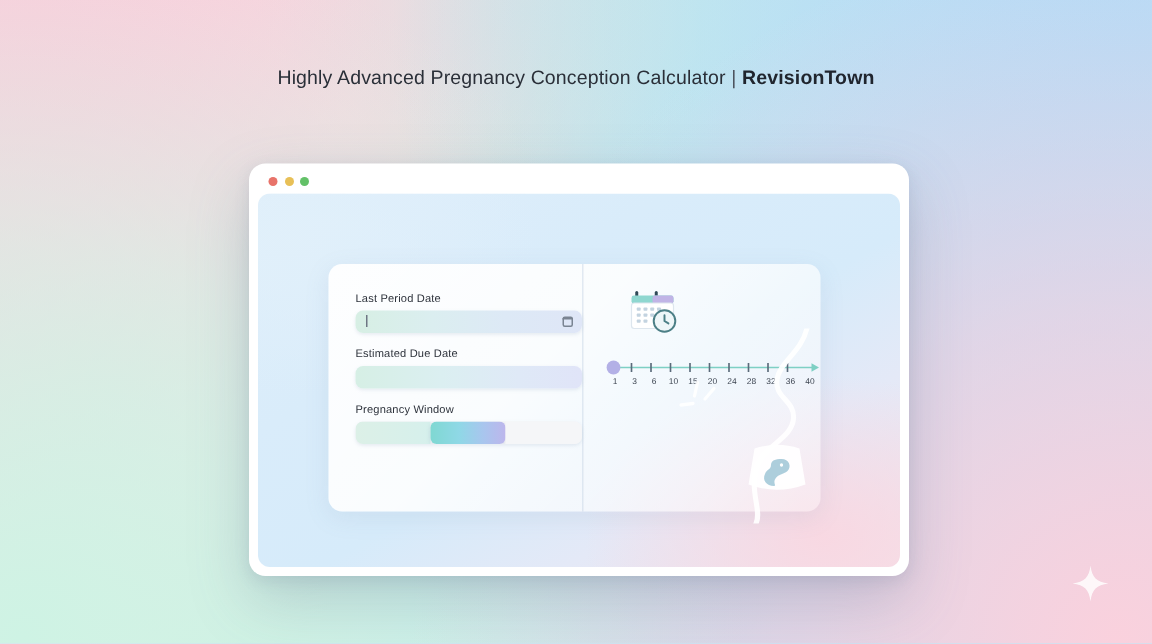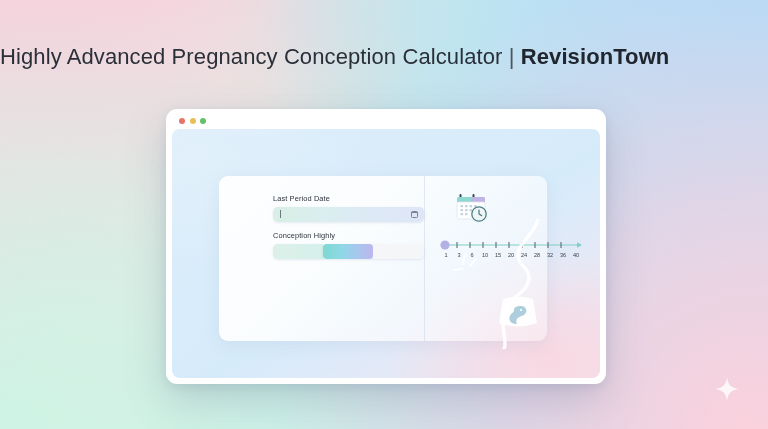--- a/index.html
+++ b/index.html
@@ -41,21 +41,22 @@
   .bg-cyanTop {
     background:radial-gradient(ellipse 34% 30% at 46% 2%, rgba(198,239,232,.95) 0%, rgba(198,239,232,0) 70%);
   }
   .bg-mintMid {
     background:radial-gradient(ellipse 30% 40% at 10% 60%, rgba(214,242,231,.75) 0%, rgba(214,242,231,0) 72%);
   }
 
   
   #title {
     position:absolute; top:44px; left:0; width:100%;
-    font-size:22px;
+    text-align:center;
+    font-size:13px;
     letter-spacing:.1px;
     color:#2a2f38;
     white-space:nowrap;
   }
   #title .brand { font-weight:bold; color:#20252e; }
   #title .bar { color:#4d545f; font-weight:400; }
 
   
   #window {
     position:absolute;
@@ -90,21 +91,20 @@
     left:47px; top:47px; right:53px; bottom:37px;
     background:linear-gradient(135deg, rgba(255,255,255,.94) 0%, rgba(255,255,255,.88) 42%, rgba(255,255,255,.60) 72%, rgba(255,255,255,.34) 100%);
     border-radius:9px;
     display:flex;
     box-shadow:0 4px 16px rgba(120,140,170,.12);
   }
   #form-panel {
     width:170px;
     padding:18px 0 0 18px;
     border-right:1px solid rgba(200,214,230,.5);
-    margin-left:36px;
   }
   #illus-panel { flex:1; position:relative; }
 
   
   .field { margin-bottom:9px; }
   .flabel {
     font-size:7.4px;
     color:#2d323b;
     margin-bottom:3.5px;
     letter-spacing:.12px;
@@ -200,23 +200,27 @@
 
         <div class="field">
           <div class="flabel">Last Period Date</div>
           <div class="fctl date">
             <span class="caret"></span>
             <span class="cal-ico"></span>
           </div>
         </div>
 
 
-
         <div class="field">
-          <div class="flabel">Conception Highly</div>
+          <div class="flabel">Estimated Due Date</div>
+          <div class="fctl due"></div>
+        </div>
+
+        <div class="field">
+          <div class="flabel">Pregnancy Window</div>
           <div class="fctl window">
             <span class="win-left"></span>
             <span class="win-range"></span>
             <span class="win-right"></span>
           </div>
         </div>
 
       </div>
 
       <div id="illus-panel">

